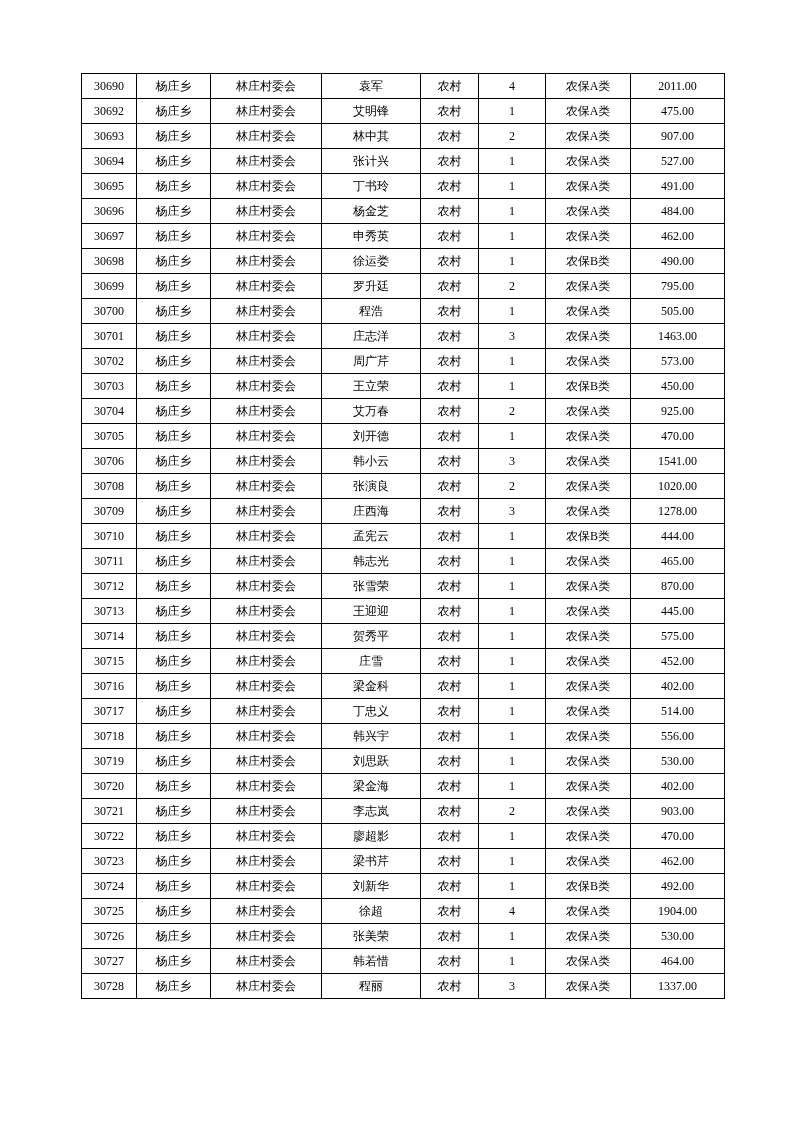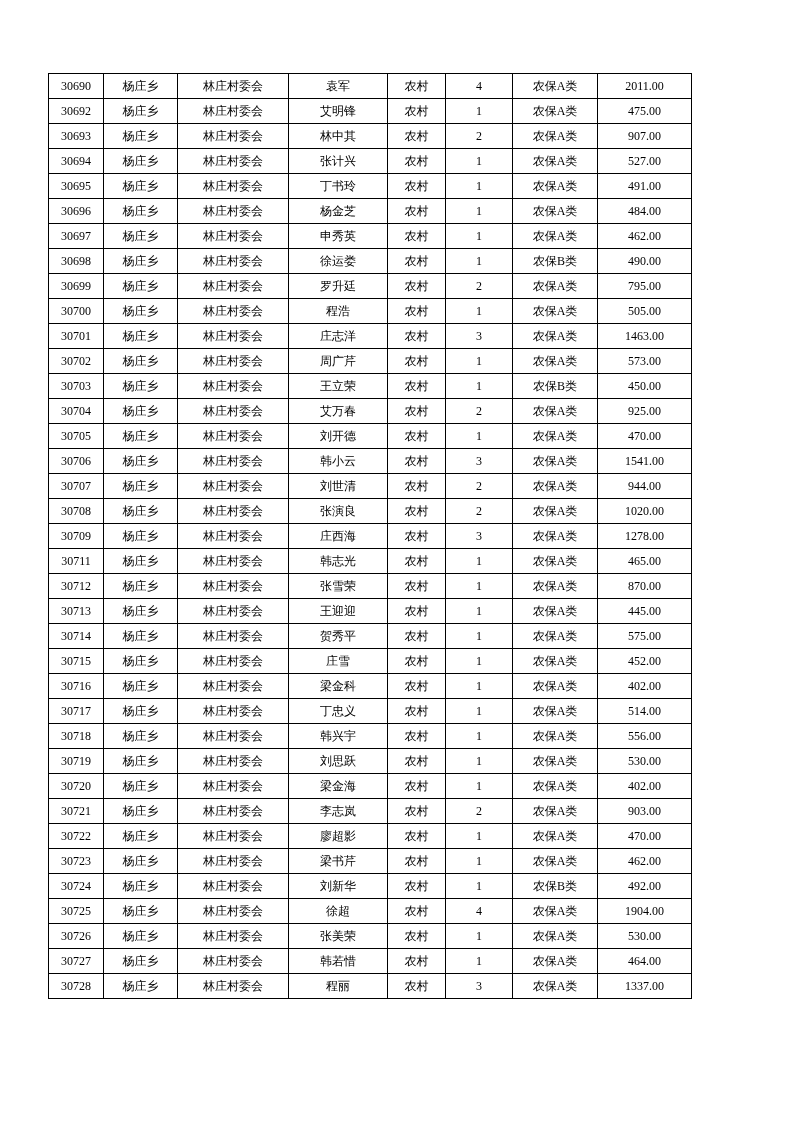--- a/index.html
+++ b/index.html
@@ -9,21 +9,21 @@
   }
   body {
     width: 793px;
     height: 1122px;
     position: relative;
     font-family: "Liberation Serif", "DejaVu Serif", serif;
     color: #000000;
   }
   .sheet {
     position: absolute;
-    left: 48px;
+    left: 81px;
     top: 73px;
   }
   table.data-table {
     border-collapse: collapse;
     table-layout: fixed;
     width: 635px;
   }
   table.data-table td {
     border: 1px solid #000000;
     height: 24px;
@@ -208,48 +208,48 @@
           <td class="col-0">30706</td>
           <td class="col-1">杨庄乡</td>
           <td class="col-2">林庄村委会</td>
           <td class="col-3">韩小云</td>
           <td class="col-4">农村</td>
           <td class="col-5">3</td>
           <td class="col-6">农保A类</td>
           <td class="col-7">1541.00</td>
         </tr>
         <tr>
-          <td class="col-0">30707</td>
-          <td class="col-1">杨庄乡</td>
-          <td class="col-2">林庄村委会</td>
-          <td class="col-3">刘世清</td>
+          <td class="col-0">30708</td>
+          <td class="col-1">杨庄乡</td>
+          <td class="col-2">林庄村委会</td>
+          <td class="col-3">张演良</td>
           <td class="col-4">农村</td>
           <td class="col-5">2</td>
           <td class="col-6">农保A类</td>
-          <td class="col-7">944.00</td>
-        </tr>
-        <tr>
-          <td class="col-0">30708</td>
-          <td class="col-1">杨庄乡</td>
-          <td class="col-2">林庄村委会</td>
-          <td class="col-3">张演良</td>
-          <td class="col-4">农村</td>
-          <td class="col-5">2</td>
-          <td class="col-6">农保A类</td>
           <td class="col-7">1020.00</td>
         </tr>
         <tr>
           <td class="col-0">30709</td>
           <td class="col-1">杨庄乡</td>
           <td class="col-2">林庄村委会</td>
           <td class="col-3">庄西海</td>
           <td class="col-4">农村</td>
           <td class="col-5">3</td>
           <td class="col-6">农保A类</td>
           <td class="col-7">1278.00</td>
+        </tr>
+        <tr>
+          <td class="col-0">30710</td>
+          <td class="col-1">杨庄乡</td>
+          <td class="col-2">林庄村委会</td>
+          <td class="col-3">孟宪云</td>
+          <td class="col-4">农村</td>
+          <td class="col-5">1</td>
+          <td class="col-6">农保B类</td>
+          <td class="col-7">444.00</td>
         </tr>
         <tr>
           <td class="col-0">30711</td>
           <td class="col-1">杨庄乡</td>
           <td class="col-2">林庄村委会</td>
           <td class="col-3">韩志光</td>
           <td class="col-4">农村</td>
           <td class="col-5">1</td>
           <td class="col-6">农保A类</td>
           <td class="col-7">465.00</td>

